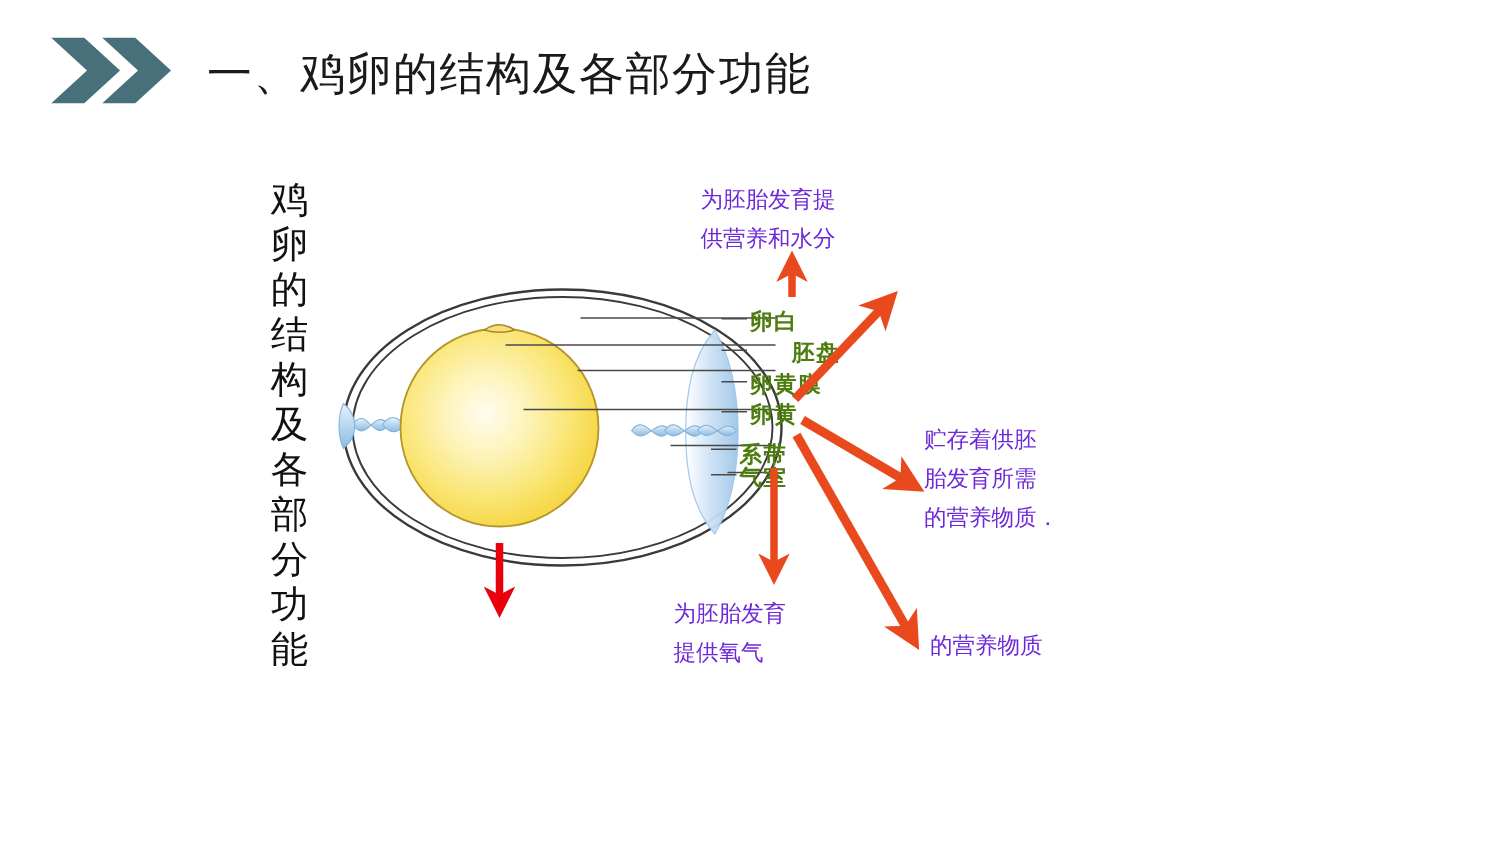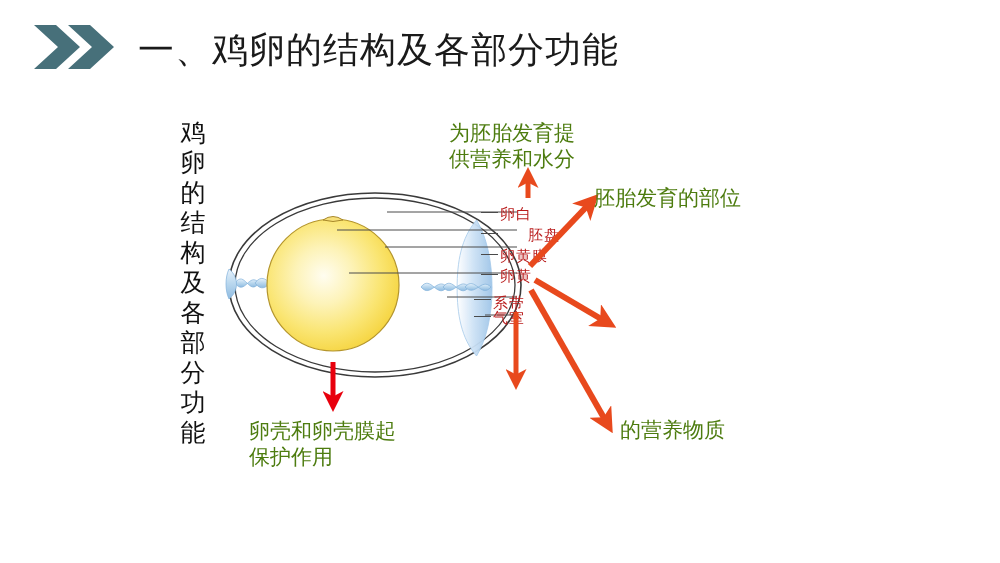--- a/index.html
+++ b/index.html
@@ -30,21 +30,21 @@
     position: absolute;
     left: 34px;
     top: 25px;
     width: 80px;
     height: 44px;
   }
   #page-title {
     position: absolute;
     left: 138px;
     top: 30px;
-    font-size: 36px;
+    font-size: 30px;
     line-height: 40px;
     color: #1a1a1a;
     font-family: "DejaVu Sans", "Liberation Sans", sans-serif;
     font-weight: 400;
     letter-spacing: 1px;
     white-space: nowrap;
   }
 
   
   #side-caption {
@@ -72,32 +72,32 @@
     width: 300px;
     height: 200px;
   }
 
   
   .struct-label {
     position: absolute;
     font-family: "DejaVu Serif", "Liberation Serif", serif;
     font-size: 15px;
     line-height: 16px;
-    color: #b91c1c;
-    font-weight: 400;
+    color: #4d7c0f;
+    font-weight: 700;
     white-space: nowrap;
     letter-spacing: 1px;
   }
 
   
   .note {
     position: absolute;
-    color: #4d7c0f;
+    color: #6d28d9;
     font-family: "DejaVu Sans", "Liberation Sans", sans-serif;
-    font-size: 21px;
+    font-size: 15px;
     line-height: 26px;
     font-weight: 400;
     white-space: pre-line;
   }
   .note.center { text-align: center; }
 
   
   #arrow-layer {
     position: absolute;
     left: 0;
@@ -227,22 +227,24 @@
     <line x1="531" y1="290" x2="608" y2="425" stroke="#e8491d" stroke-width="6" marker-end="url(#headOrange)"></line>
 
     <line x1="516" y1="312" x2="516" y2="382" stroke="#e8491d" stroke-width="5" marker-end="url(#headOrange)"></line>
 
     <line x1="333" y1="362" x2="333" y2="404" stroke="#e8000d" stroke-width="5" marker-end="url(#headRed)"></line>
   </svg>
 
   <div class="note center" style="left:432px;top:120px;width:160px;">为胚胎发育提
 供营养和水分</div>
 
-  <div class="note" style="left:594px;top:185px;">胚胎发育的部位</div>
-
+
+  <div class="note" style="left:616px;top:280px;">贮存着供胚
+胎发育所需
+的营养物质．</div>
 
   <div class="note" style="left:620px;top:417px;">的营养物质</div>
 
-
-  <div class="note" style="left:249px;top:418px;">卵壳和卵壳膜起
-保护作用</div>
+  <div class="note" style="left:449px;top:396px;">为胚胎发育
+提供氧气</div>
+
 
 </div>
 
 </body></html>

